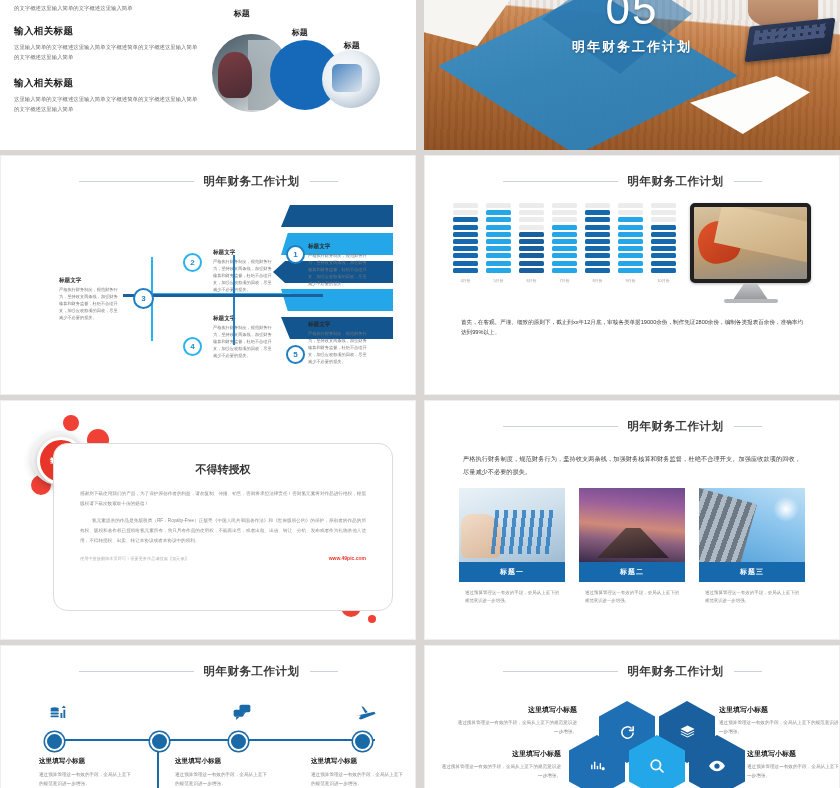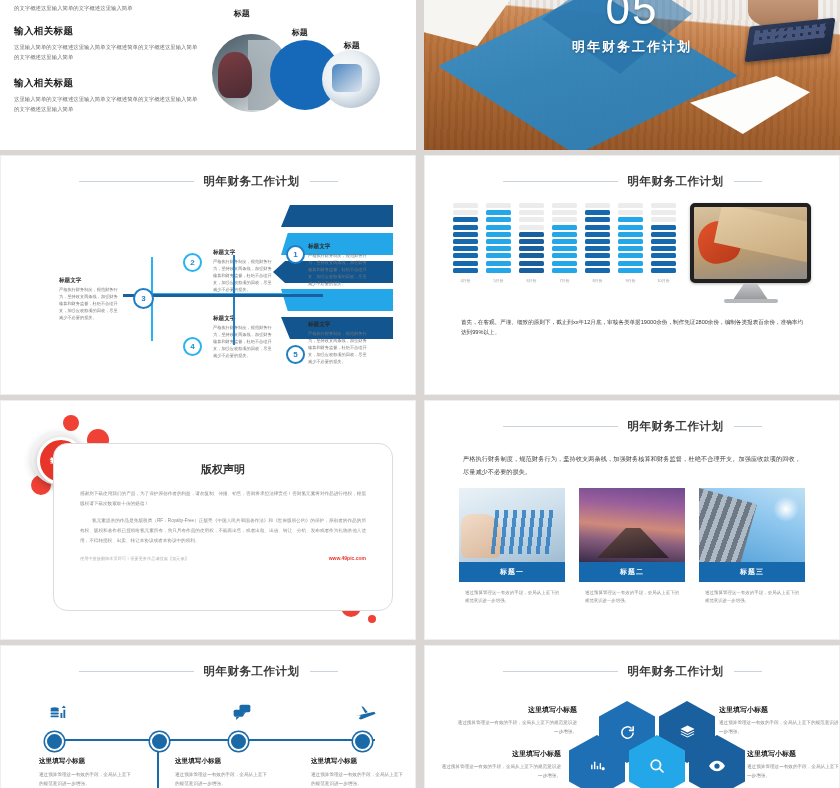--- a/index.html
+++ b/index.html
@@ -425,21 +425,21 @@
       <div class="dot" style="left:62px;top:14px;width:16px;height:16px;"></div>
       <div class="dot" style="left:86px;top:28px;width:22px;height:22px;"></div>
       <div class="dot" style="left:30px;top:74px;width:20px;height:20px;"></div>
       <div class="dot" style="left:52px;top:86px;width:11px;height:11px;"></div>
       <div class="dot" style="left:340px;bottom:22px;width:20px;height:20px;"></div>
       <div class="dot" style="left:367px;bottom:16px;width:8px;height:8px;"></div>
       <div class="ring"></div>
       <div class="badge">氢元素</div>
 
       <div class="panel">
-        <h3>版权声明</h3>
+        <h3>不得转授权</h3>
         <p>感谢您下载使用我们的产品，为了保护原创作者的利益，请勿复制、传播、销售，否则将承担法律责任！否则氢元素将对作品进行维权，根据版权请下载次数索取十倍的赔偿！</p>
         <p class="indent">氢元素提供的作品是免版税类（RF：Royalty-Free）正版受《中国人民共和国著作法》和《世界版权公约》的保护，原创者的作品的所有权、版权和著作权已授权给氢元素所有，您只具有作品的使用权，不能再出售，或者出租、出借、转让、分销、发布或者作为礼物供他人使用，不得转授权、出卖、转让本协议或者本协议中的权利。</p>
         <div class="foot">
           <span>使用中直接删除本页即可！需要更多作品请搜索【氢元素】</span>
           <b>www.49pic.com</b>
         </div>
       </div>
     </div>
   </div>
 

